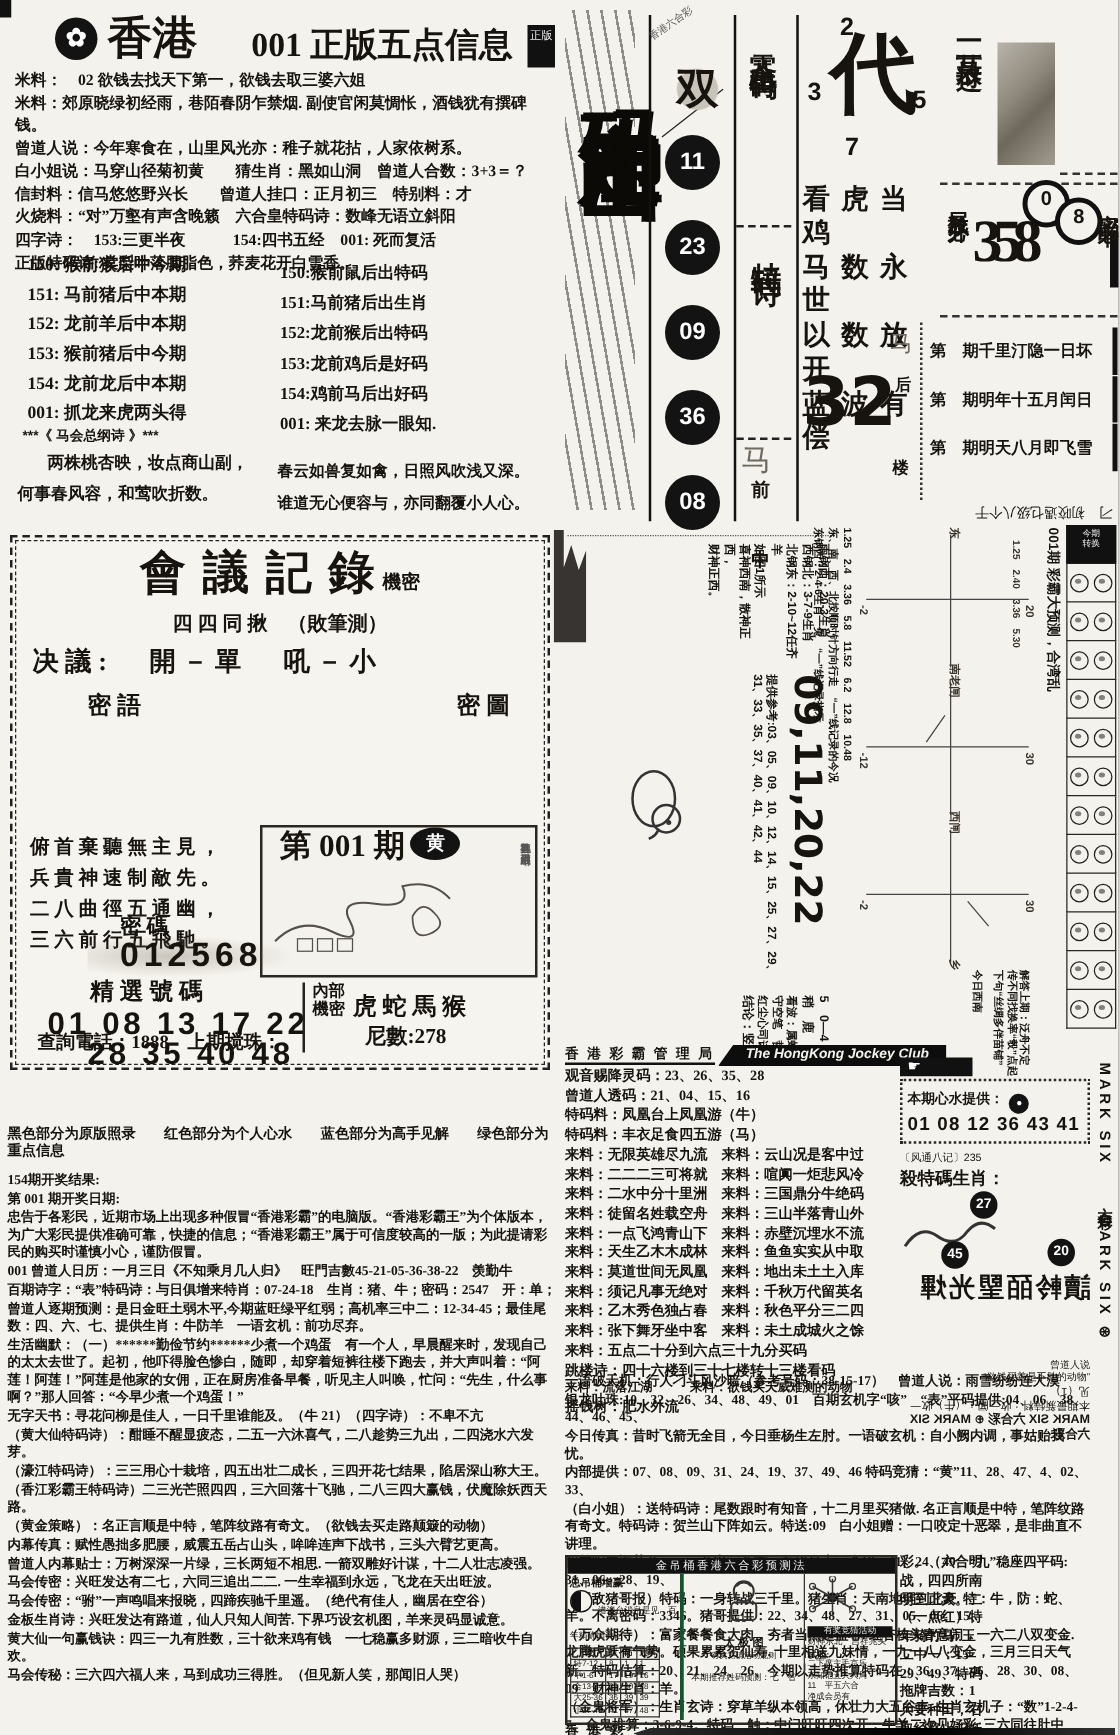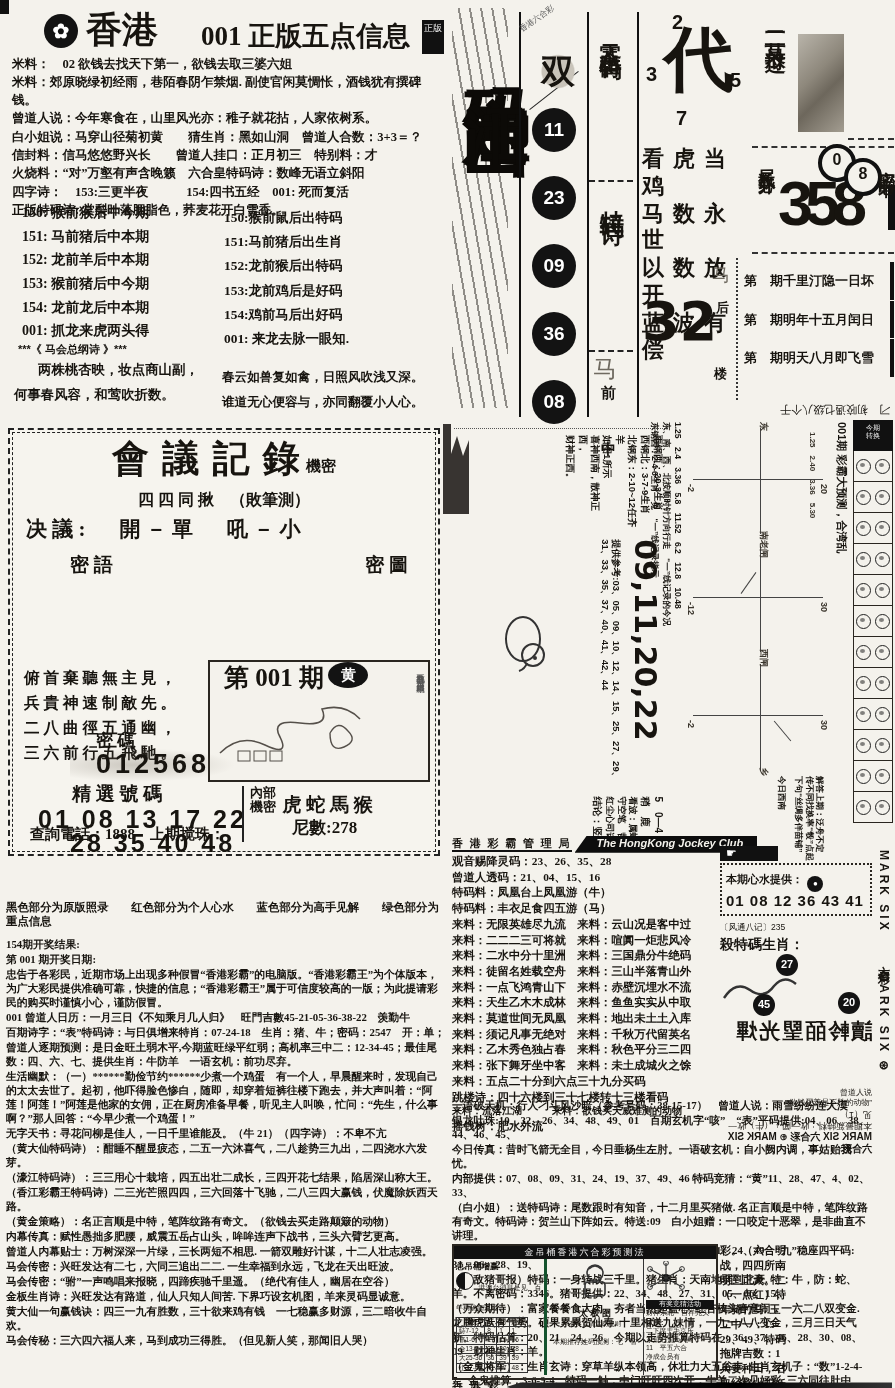--- a/index.html
+++ b/index.html
@@ -130,21 +130,21 @@
 
     <div class="abs serif" style="left:2px;top:140px;width:104px;">
         <div class="ln" style="font-size:22px;letter-spacing:9px;line-height:1.22;">看虎当鸡</div>
         <div class="ln" style="font-size:22px;letter-spacing:9px;line-height:1.22;">马数永世</div>
         <div class="ln" style="font-size:22px;letter-spacing:9px;line-height:1.22;">以数放开</div>
         <div class="ln" style="font-size:22px;letter-spacing:9px;line-height:1.22;">蓝波有偿</div>
       </div>
 
     <div class="abs" style="left:112px;top:140px;width:142px;height:104px;border-top:2px dashed #333;border-bottom:2px dashed #333;">
       <div class="vert b serif abs" style="left:4px;top:8px;font-size:17px;letter-spacing:3px;">尾数必开</div>
-      <div class="abs b" style="left:26px;top:16px;font-size:63px;letter-spacing:-8px;font-family:Liberation Sans, sans-serif;">358</div>
+      <div class="abs b" style="left:26px;top:16px;font-size:48px;letter-spacing:-8px;font-family:Liberation Serif, serif;">358</div>
       <div class="abs b" style="left:66px;top:-4px;width:30px;height:30px;border:4px solid #111;border-radius:50%;text-align:center;font-size:16px;line-height:24px;background:#f4f2ec;">0</div>
       <div class="abs b" style="left:92px;top:10px;width:30px;height:30px;border:4px solid #111;border-radius:50%;text-align:center;font-size:16px;line-height:24px;background:#f4f2ec;">8</div>
       <div class="vert b serif abs" style="left:124px;top:10px;font-size:17px;letter-spacing:3px;">密码必中</div>
     </div>
 
     <div class="abs b" style="left:2px;top:282px;font-size:54px;font-family:'DejaVu Sans',sans-serif;">32</div>
 
     <div class="abs" style="left:96px;top:252px;width:158px;height:142px;border-left:2px dotted #333;">
       <div class="abs serif gray" style="left:-26px;top:6px;font-size:18px;">马</div>
       <div class="abs b serif" style="left:-22px;top:42px;font-size:13px;">后</div>

